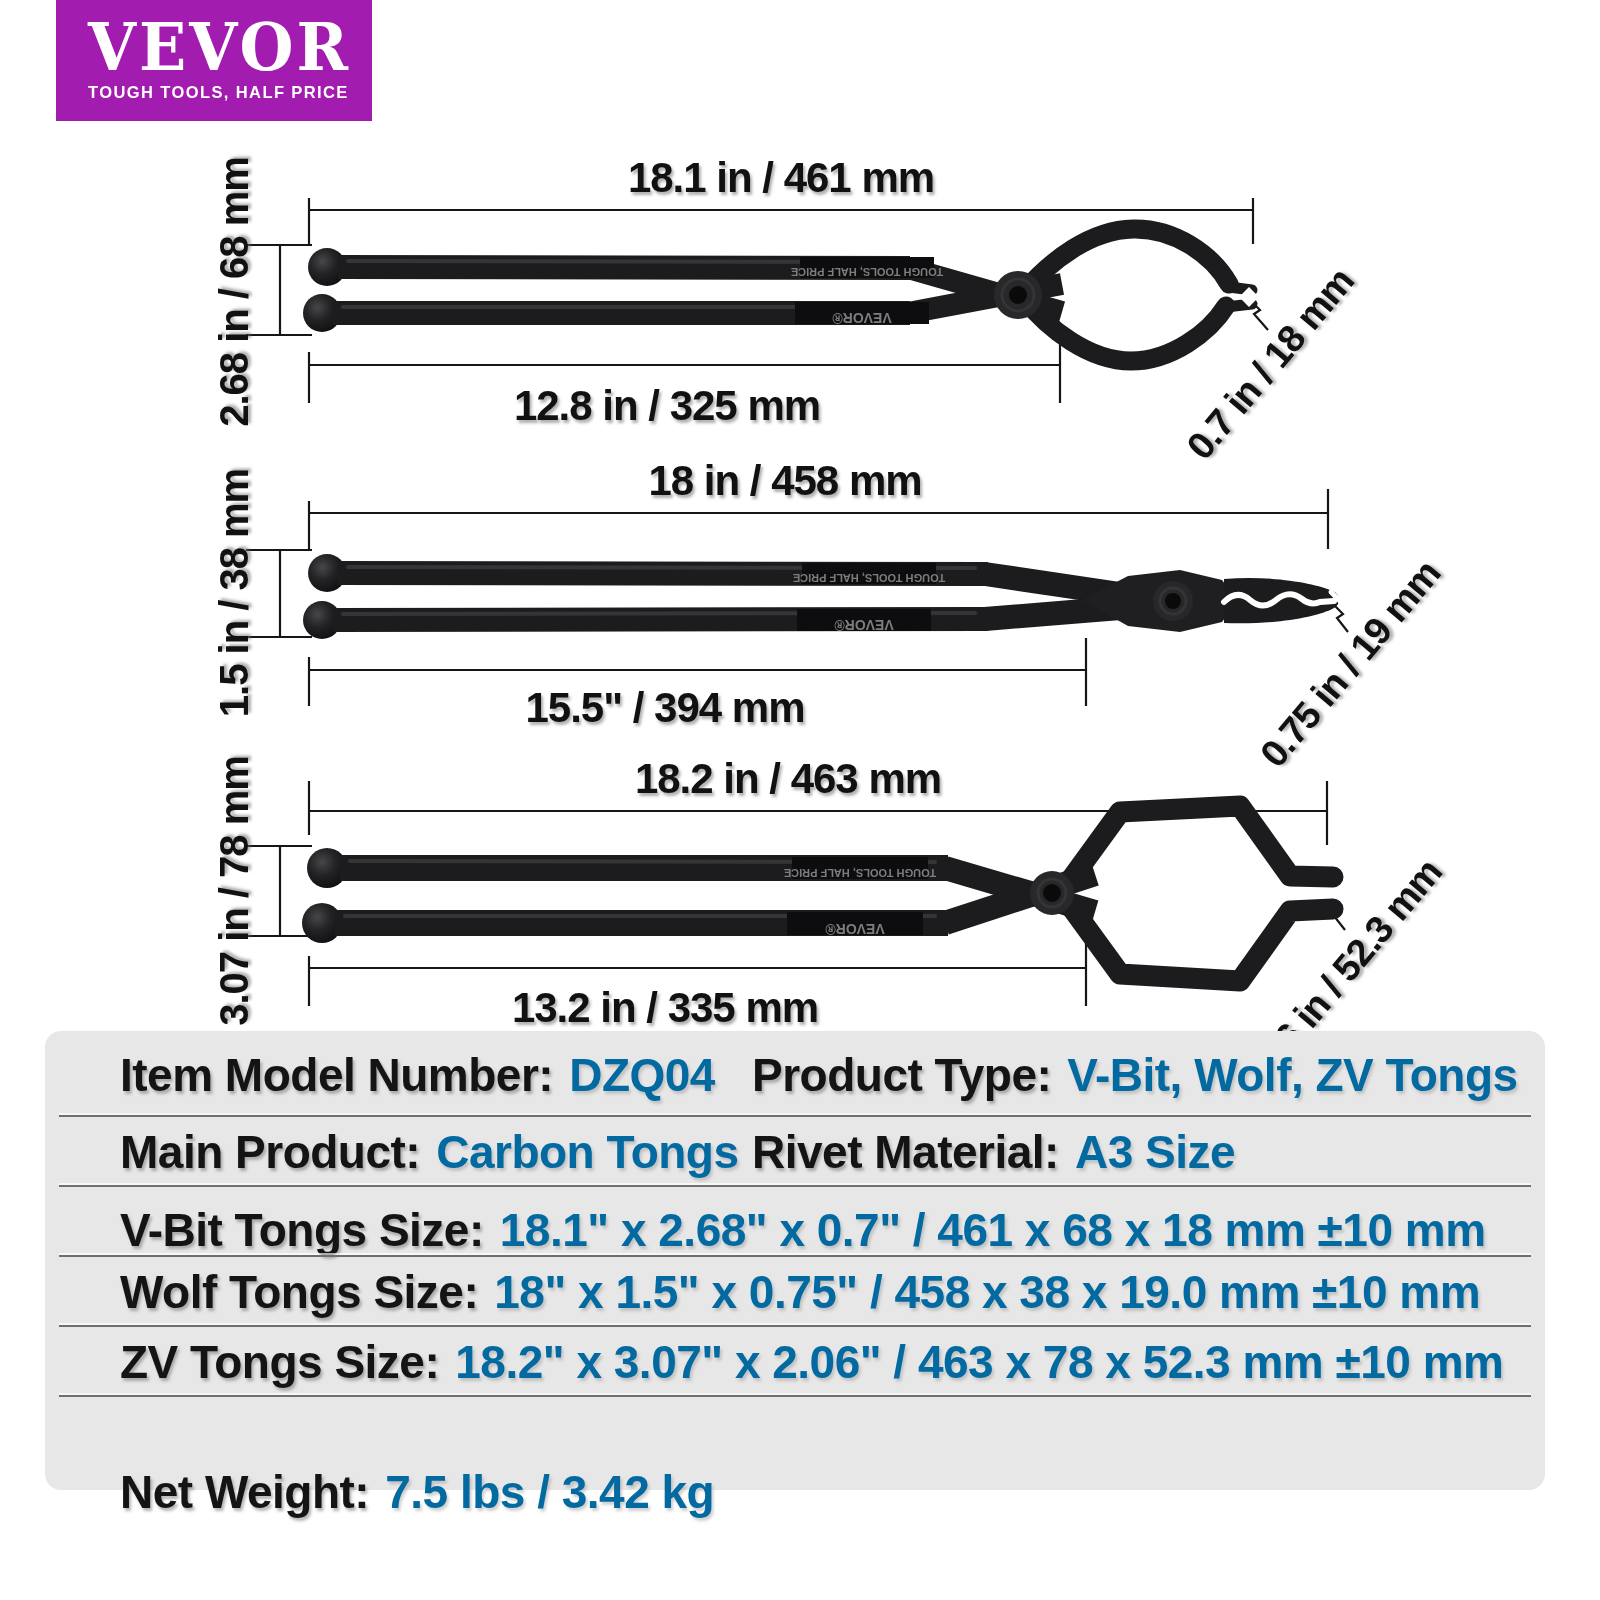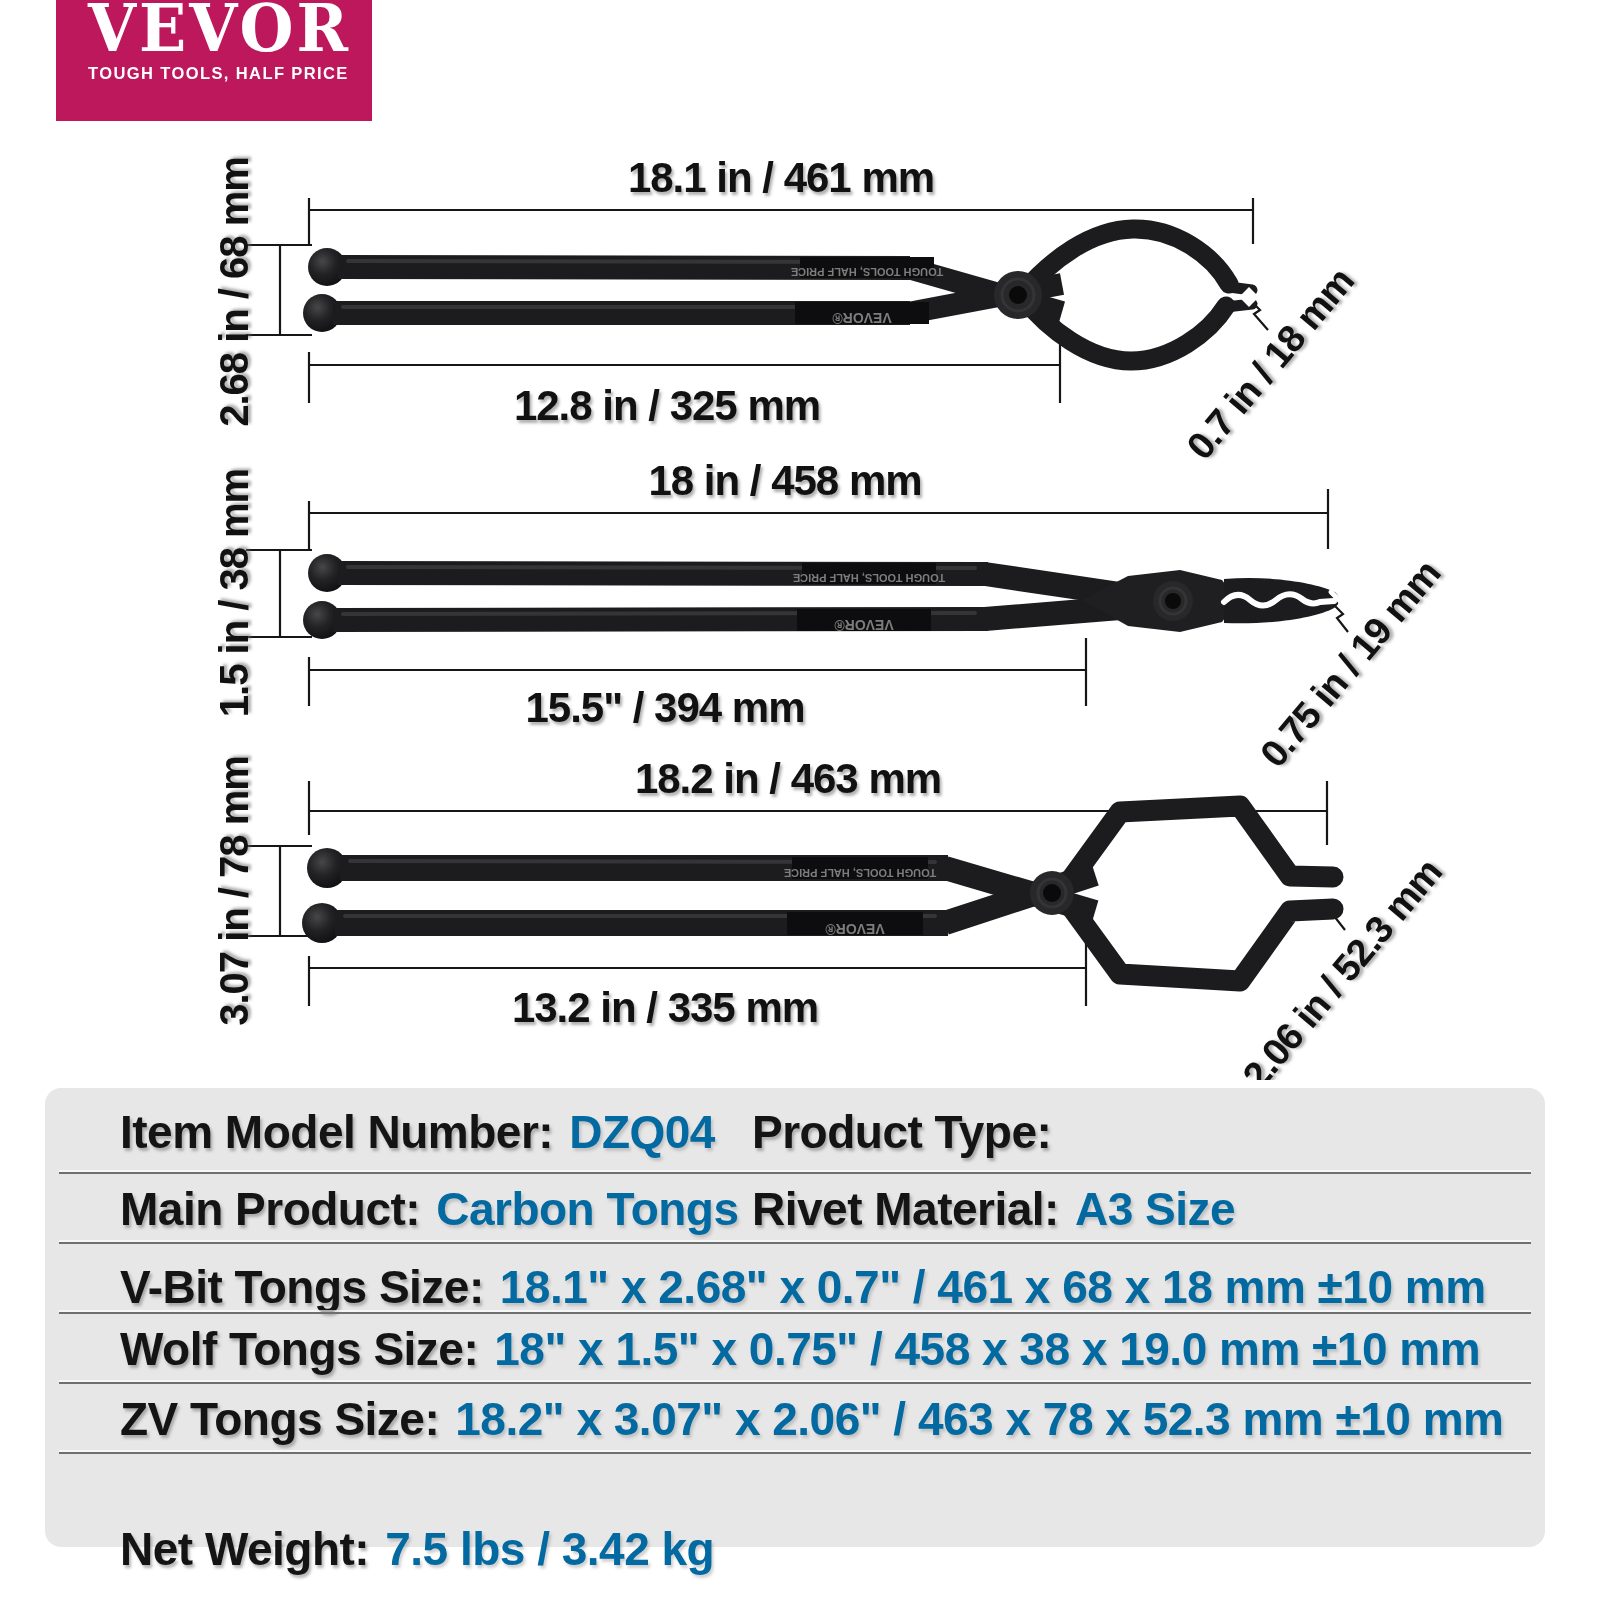--- a/index.html
+++ b/index.html
@@ -1,40 +1,40 @@
 <!DOCTYPE html>
 <html><head>
 <meta charset="utf-8">
 <style>
   html,body{margin:0;padding:0;background:#fff;}
   body{width:1600px;height:1600px;position:relative;font-family:"Liberation Sans",sans-serif;overflow:hidden;}
 
   
-  .logo{position:absolute;left:56px;top:0;width:316px;height:121px;background:#be185d;
-        display:flex;flex-direction:column;justify-content:flex-start;padding-left:32px;box-sizing:border-box;}
+  .logo{position:absolute;left:56px;top:0;width:316px;height:121px;background:#a21caf;
+        display:flex;flex-direction:column;justify-content:center;padding-left:32px;box-sizing:border-box;}
   .logo .brand{font-family:"DejaVu Serif","Liberation Serif",serif;font-weight:bold;color:#fff;
         font-size:62px;line-height:58px;letter-spacing:3px;transform:scaleY(1.04);}
   .logo .tagline{color:#fff;font-weight:bold;font-size:16.5px;letter-spacing:1.4px;margin-top:6px;white-space:nowrap;}
 
   
   #diagram{position:absolute;left:0;top:0;}
   .dl{stroke:#161616;stroke-width:2.2;fill:none;}
   text.dim{font-family:"Liberation Sans",sans-serif;font-weight:bold;fill:#111;
            text-shadow:2px 3px 3px rgba(110,110,110,.55);}
   .dimH{font-size:42px;letter-spacing:-1px;}
   .dimV{font-size:40px;letter-spacing:-1px;}
   .dimD{font-size:38px;letter-spacing:-1px;}
   .rod{stroke:#1c1c1e;fill:none;}
   .jaw{stroke:#1c1c1e;fill:none;stroke-linecap:round;stroke-linejoin:round;}
   .hl{stroke:#4a4a4d;stroke-width:4;opacity:.55;fill:none;stroke-linecap:round;}
   .panel{fill:#0d0d0f;}
   .engrave{font-family:"Liberation Sans",sans-serif;font-weight:bold;fill:#7d7d7d;}
 
   
-  .spec{position:absolute;left:45px;top:1088px;width:1500px;height:459px;background:#e7e7e7;
+  .spec{position:absolute;left:45px;top:1031px;width:1500px;height:459px;background:#e7e7e7;
         border-radius:16px;box-sizing:border-box;padding-top:2px;}
   .srow{position:relative;display:flex;align-items:center;padding-left:75px;box-sizing:border-box;
         font-weight:bold;font-size:46px;letter-spacing:-0.5px;white-space:nowrap;}
   .srow .sep{position:absolute;left:14px;right:14px;bottom:0;height:2px;background:#6f6f6f;
         box-shadow:0 -2px 0 rgba(255,255,255,.65);}
   .srow .lbl{color:#141414;text-shadow:2px 3px 3px rgba(110,110,110,.5);margin-right:16px;}
   .srow .val{color:#0369a1;text-shadow:2px 3px 3px rgba(150,150,150,.45);}
   .pair2{position:absolute;left:707px;display:flex;}
   .r0{height:84px;} .r1{height:70px;} .r2{height:70px;align-items:flex-end;} .r3{height:70px;border-radius:11px;} .r4{height:70px;} .r5{height:93px;margin-top:48px;}
 </style>
@@ -189,20 +189,21 @@
     </g>
   </g>
 </svg>
 
 <div class="spec">
   <div class="srow r0">
     <span class="lbl">Item Model Number:</span>
     <span class="val">DZQ04</span>
     <span class="pair2">
       <span class="lbl">Product Type:</span>
+      <span class="val">V-Bit, Wolf, ZV Tongs</span>
     </span>
     <span class="sep"></span>
   </div>
   <div class="srow r1">
     <span class="lbl">Main Product:</span>
     <span class="val">Carbon Tongs</span>
     <span class="pair2">
       <span class="lbl">Rivet Material:</span>
       <span class="val">A3 Size</span>
     </span>

